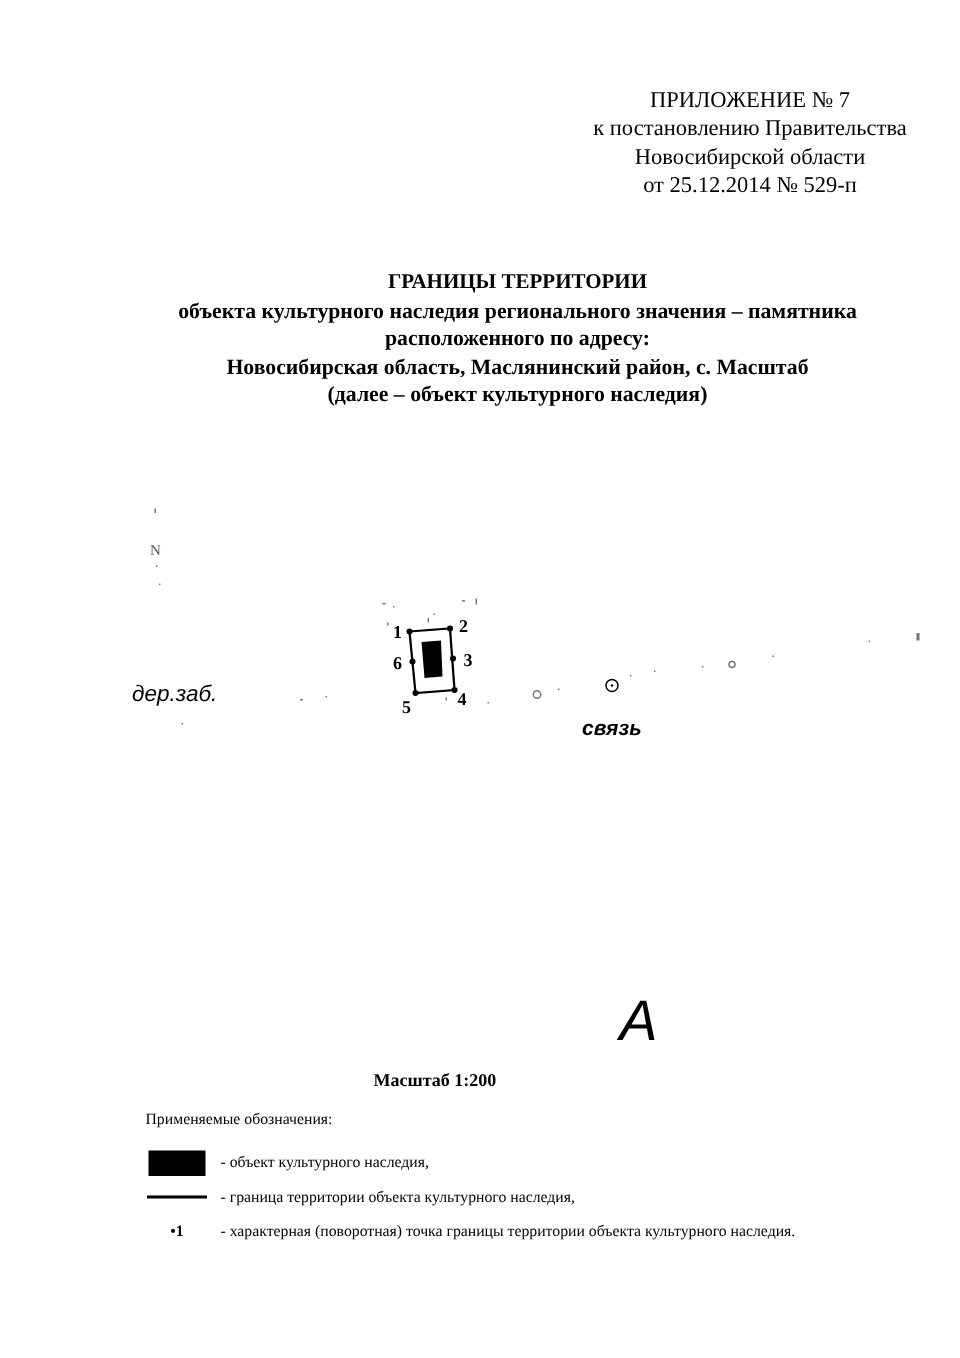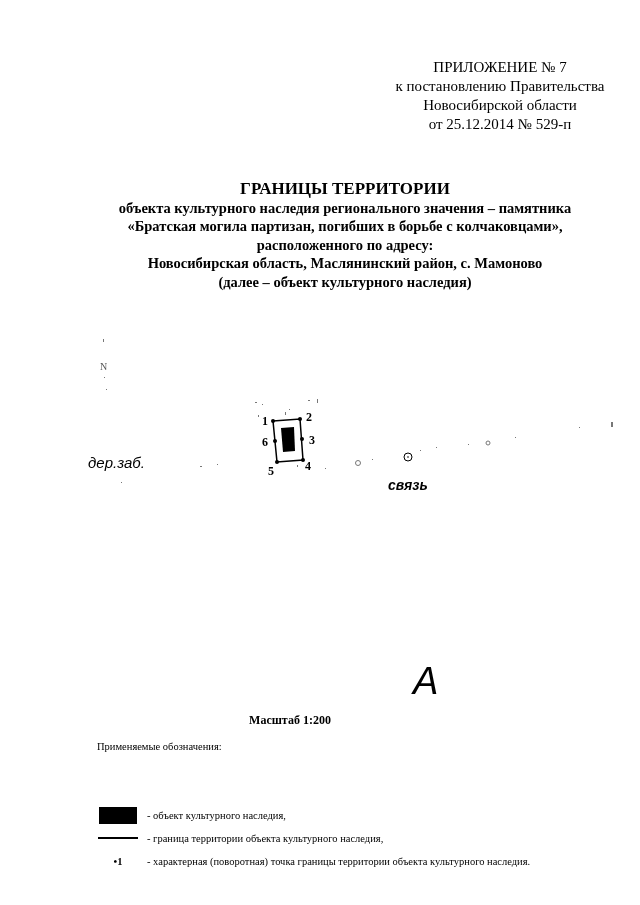--- a/index.html
+++ b/index.html
@@ -5,39 +5,38 @@
   html, body { margin:0; padding:0; background:#fff; }
   body { width:640px; height:905px; position:relative; overflow:hidden; font-family:"Liberation Serif", serif; color:#000; }
   .abs { position:absolute; }
   .appendix { left:380px; top:58px; width:240px; text-align:center; font-size:15px; line-height:19px; }
   .title-block { left:60px; top:180px; width:570px; text-align:center; font-weight:bold; font-size:14.5px; line-height:18.5px; }
   .title-block .normal { font-weight:bold; }
   .map { left:0; top:320px; width:640px; height:380px; }
   .label-sans { font-family:"Liberation Sans", sans-serif; font-style:italic; }
   .scale { left:0; top:713px; width:580px; text-align:center; font-size:12px; font-weight:bold; }
   .legend-title { left:97px; top:741px; font-size:10.5px; }
-  .legend-row { left:97px; height:18px; display:flex; align-items:center; font-size:10.5px;margin-top:40px; }
+  .legend-row { left:97px; height:18px; display:flex; align-items:center; font-size:10.5px; }
   .legend-row .sym { width:42px; display:flex; align-items:center; justify-content:center; margin-right:8px; }
 </style>
 </head>
 <body>
 
 <div class="abs appendix">
   <div>ПРИЛОЖЕНИЕ № 7</div>
   <div>к постановлению Правительства</div>
   <div>Новосибирской области</div>
   <div>от 25.12.2014  № 529-п</div>
 </div>
 
 <div class="abs title-block">
-  <div style="font-size:17px;">ГРАНИЦЫ ТЕРРИТОРИИ</div>
+  <div style="font-size:14px;">ГРАНИЦЫ ТЕРРИТОРИИ</div>
   <div>объекта культурного наследия регионального значения – памятника</div>
-  <div>«Братская могила партизан, погибших в борьбе с колчаковцами»,</div>
   <div>расположенного по адресу:</div>
-  <div>Новосибирская область, Маслянинский район, с. Мамоново</div>
+  <div>Новосибирская область, Маслянинский район, с. Масштаб</div>
   <div class="normal">(далее – объект культурного наследия)</div>
 </div>
 
 <div class="abs map">
   <svg width="640" height="380" viewBox="0 320 640 380" style="position:absolute;left:0;top:0;">
 
     <g fill="#777">
       <rect x="103" y="339" width="1" height="3"></rect>
       <rect x="104" y="377" width="1" height="1"></rect>
       <rect x="106" y="389" width="1" height="1"></rect>

